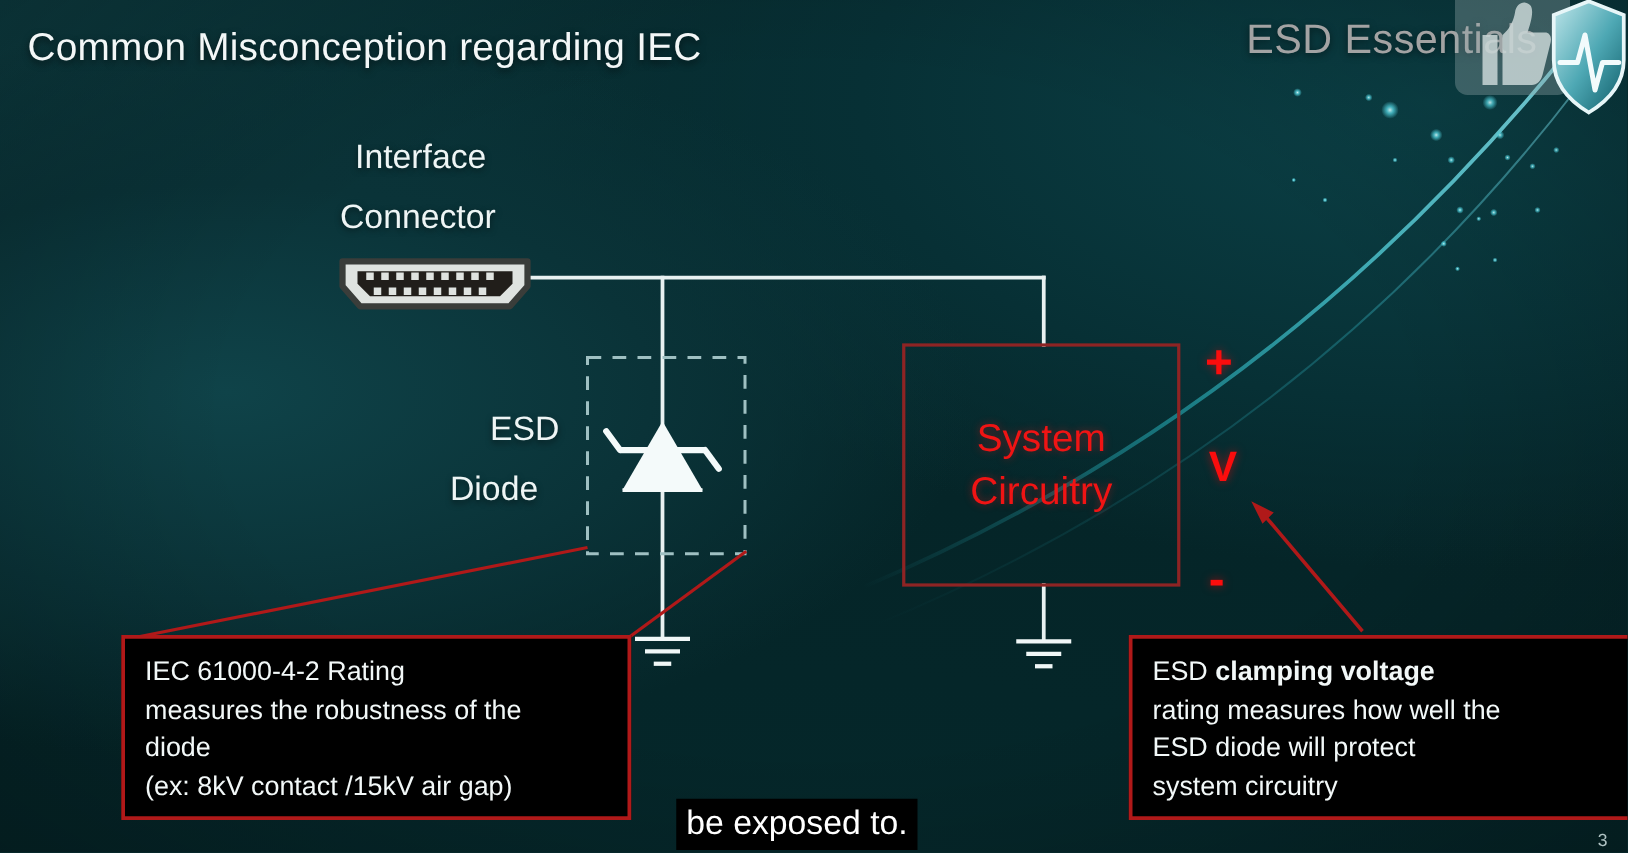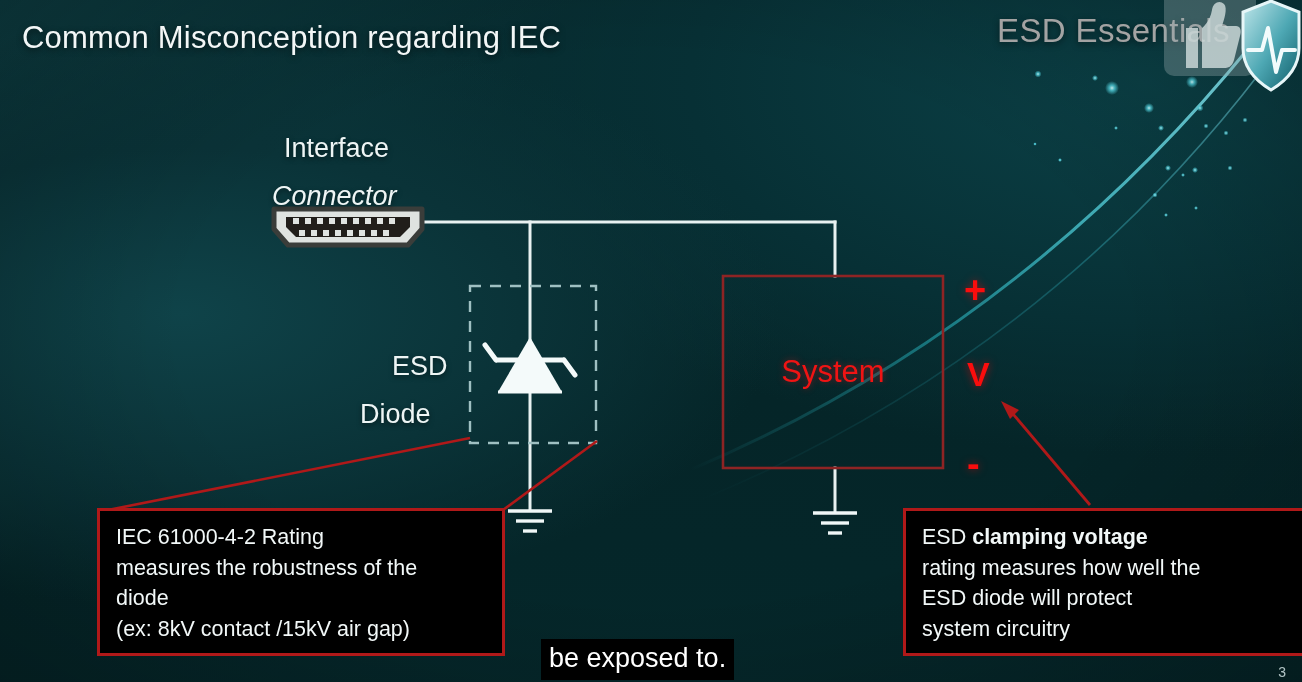--- a/index.html
+++ b/index.html
@@ -42,24 +42,24 @@
     position:absolute;left:1164px;top:0px;width:92px;height:76px;
     background:rgba(150,170,172,.36);
     border-radius:0 0 10px 10px;
   }
   .thumb-overlay svg{position:absolute;left:14px;top:-2px;}
   .shield-logo{position:absolute;left:1238px;top:-2px;width:66px;height:98px;}
 
   
   .lbl{
     position:absolute;color:#eef5f5;font-size:27px;
-    text-shadow:0 2px 5px rgba(0,0,0,.5);white-space:nowrap;margin-top:23px;
+    text-shadow:0 2px 5px rgba(0,0,0,.5);white-space:nowrap;
   }
   .lbl-interface{left:284px;top:110px;}
-  .lbl-connector{left:272px;top:158px;font-style:italic;}
+  .lbl-connector{left:272px;top:158px;}
   .lbl-esd{left:392px;top:328px;}
   .lbl-diode{left:360px;top:376px;}
 
   .sys-text{
     position:absolute;left:723px;top:276px;width:220px;height:192px;
     display:flex;flex-direction:column;align-items:center;justify-content:center;
     color:#f01414;font-size:31px;line-height:1.35;
     text-shadow:0 0 7px rgba(240,20,20,.45);
     pointer-events:none;
   }
@@ -245,20 +245,21 @@
     </g>
   </svg>
 
   <div class="lbl lbl-interface">Interface</div>
   <div class="lbl lbl-connector">Connector</div>
   <div class="lbl lbl-esd">ESD</div>
   <div class="lbl lbl-diode">Diode</div>
 
   <div class="sys-text">
     <span>System</span>
+    <span>Circuitry</span>
   </div>
 
   <div class="pm pm-plus">+</div>
   <div class="pm pm-v">V</div>
   <div class="pm pm-minus">-</div>
 
   <div class="callout callout-left">
     <div>IEC 61000-4-2 Rating</div>
     <div>measures the robustness of the</div>
     <div>diode</div>

